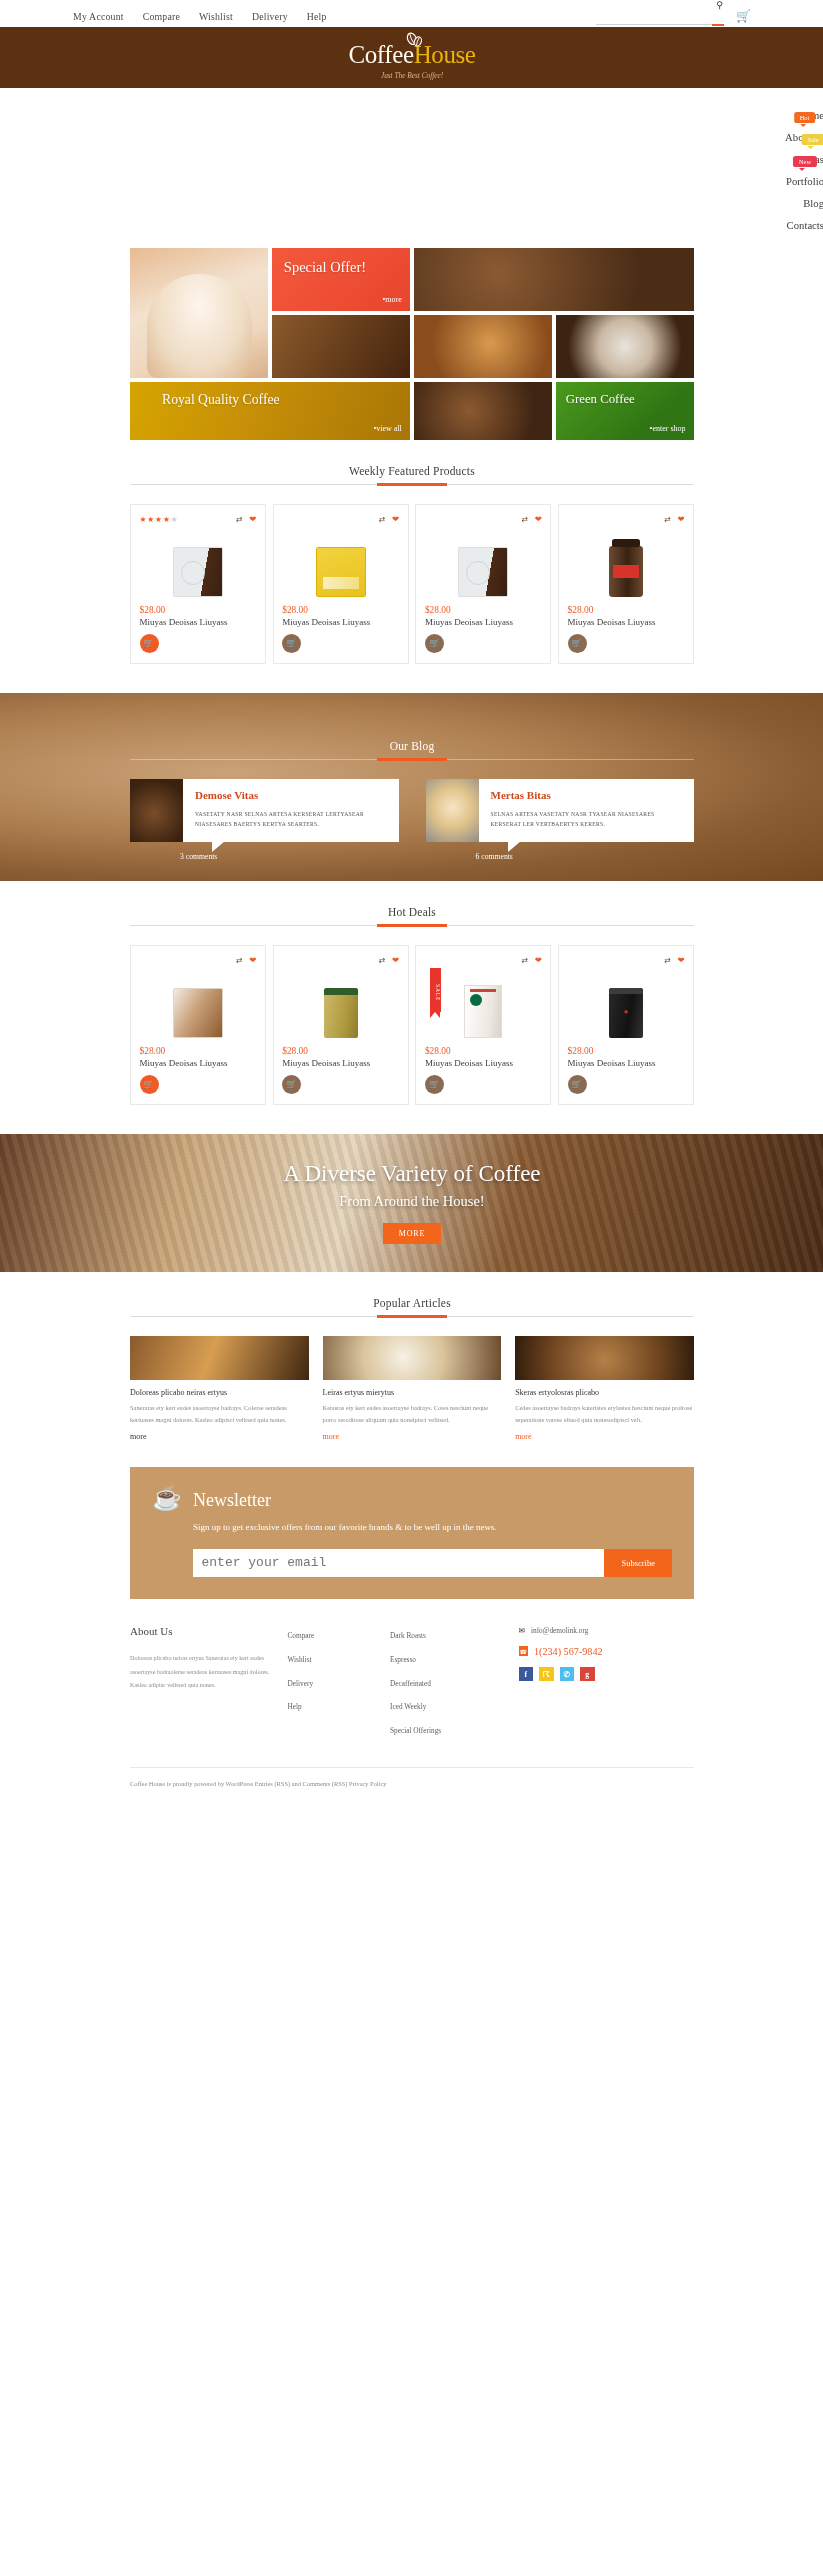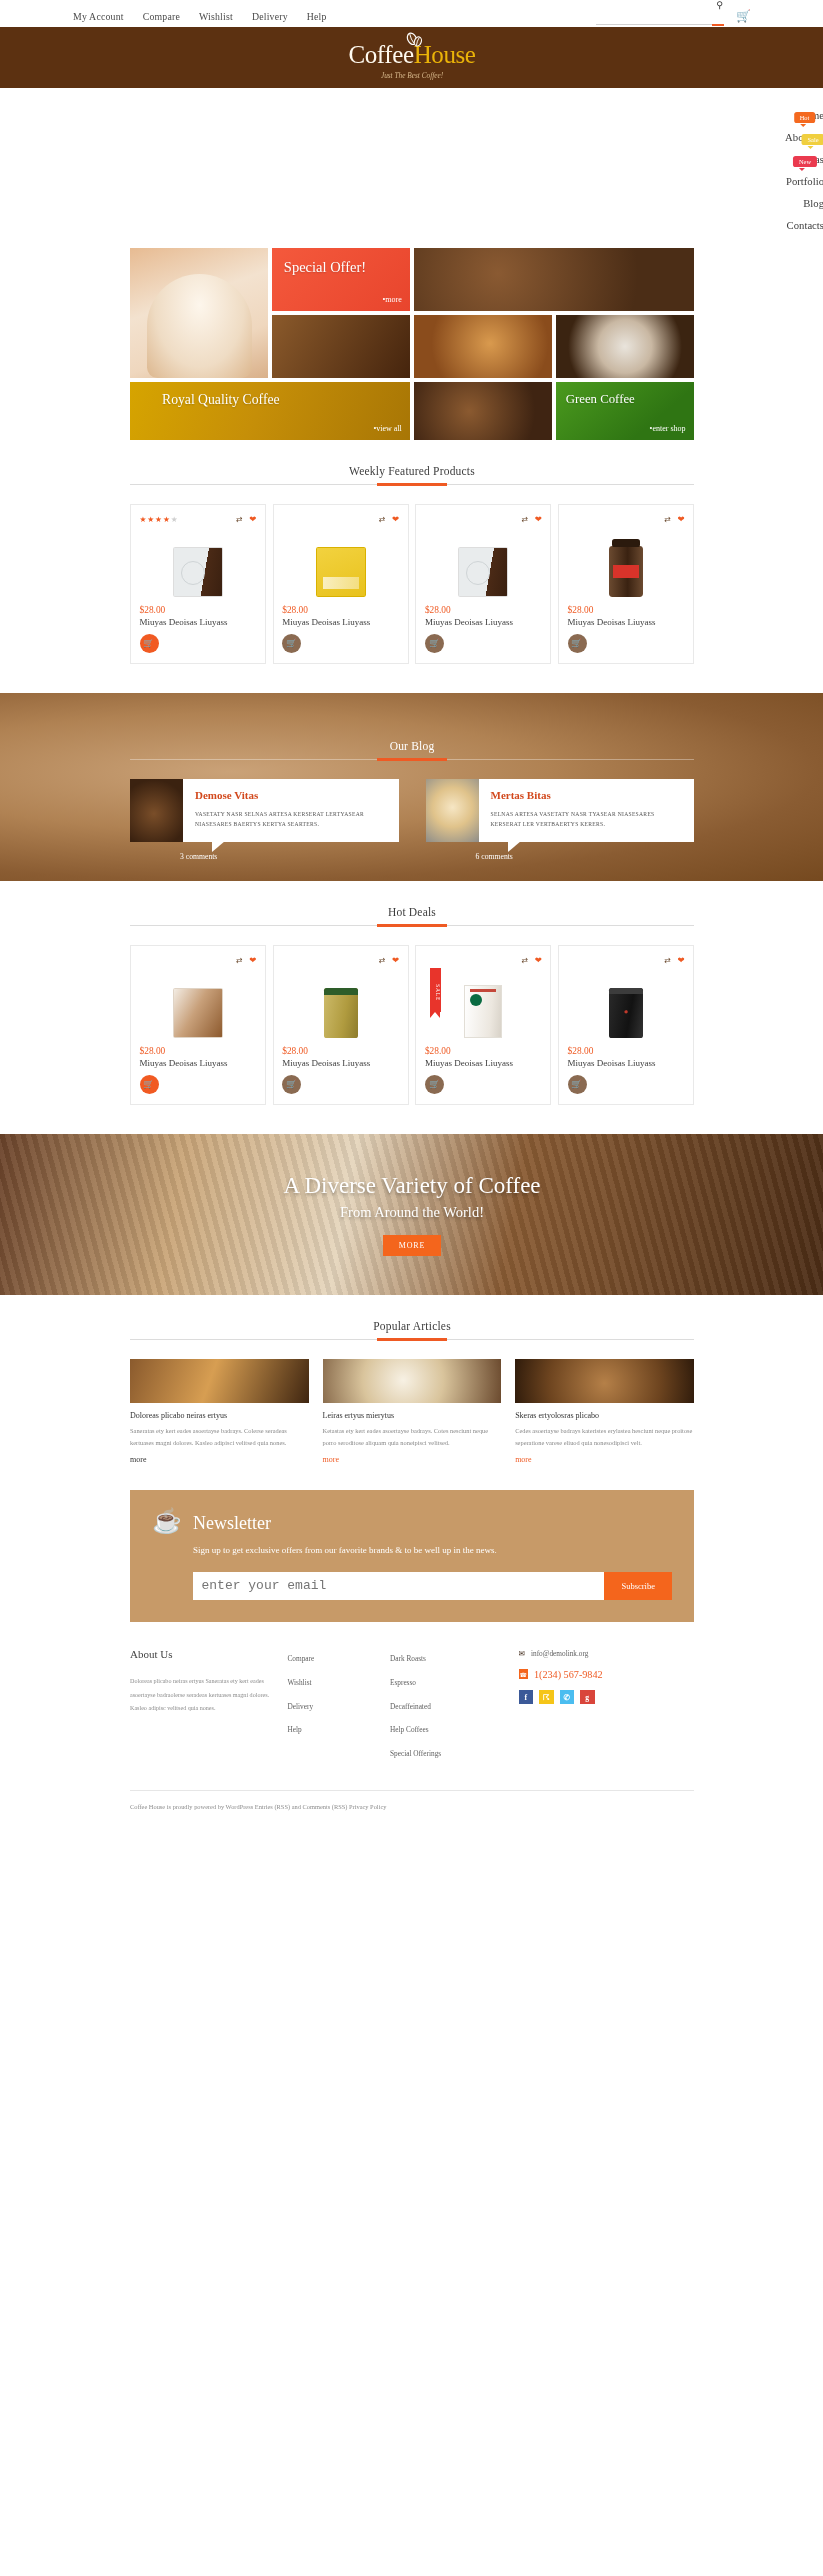--- a/index.html
+++ b/index.html
@@ -158,21 +158,21 @@
   .bt1 { background: radial-gradient(circle at 45% 55%, #7a4e29, #3b2210 75%); }
   .bt2 { background: radial-gradient(circle at 50% 45%, #f6e6c4 0%, #e0c38b 45%, #8e8d89 100%); }
   .blog-body { background: #fff; flex: 1; padding: 10.2px 12px 12px; position: relative; }
   .blog-body h3 { color: #d2491d; font-size: 11px; font-weight: bold; margin-bottom: 7.7px; }
   .blog-body p { font-size: 5.6px; color: #555; line-height: 1.85; letter-spacing: 0.3px; text-transform: uppercase; }
   .blog-tail { position: absolute; left: 29px; bottom: -10.2px;
     width: 0; height: 0; border-left: 13.7px solid #fff; border-bottom: 11px solid transparent; }
   .blog-comments { position: absolute; left: 50px; bottom: -19px; color: #fff; font-size: 7.7px; }
 
   
-  .promo { margin-top: 29px; height: 161px; position: relative; overflow: hidden;
+  .promo { margin-top: 29px; height: 138px; position: relative; overflow: hidden;
     background: linear-gradient(100deg,#6b432a 0%,#caa679 22%,#e6d6bd 42%,#8a5c34 62%,#4b2c15 100%);
     display: flex; flex-direction: column; align-items: center; justify-content: center; }
   .promo::before { content:""; position:absolute; inset:0;
     background: repeating-linear-gradient(75deg, rgba(0,0,0,.07) 0 5.1px, rgba(255,255,255,.05) 5.1px 10.2px); }
   .promo h2 { position: relative; color: #fff; font-size: 23px; font-weight: normal;
     text-shadow: 0 1.7px 3.4px rgba(0,0,0,.35); }
   .promo h3 { position: relative; color: #fff; font-size: 14.5px; font-weight: normal; margin-top: 5.1px;
     text-shadow: 0 1.7px 3.4px rgba(0,0,0,.35); }
   .promo .more-btn { position: relative; margin-top: 13.7px; background: #f4651c; color: #fff;
     font-size: 8px; letter-spacing: 0.9px; padding: 6px 15.4px; border: none;
@@ -467,21 +467,21 @@
         </div>
       <div class="price">$28.00</div>
       <div class="pname">Miuyas Deoisas Liuyass</div>
       <div class="cart-btn alt">🛒</div>
     </div>
   </div>
 </div>
 
 <div class="promo">
   <h2>A Diverse Variety of Coffee</h2>
-  <h3>From Around the World!</h3>
+  <h3>From Around the House!</h3>
   <button class="more-btn">MORE</button>
 </div>
 
 <div class="wrap">
   <div class="sec-head">
     <h2>Popular Articles</h2>
     <div class="sec-rule"></div>
   </div>
 
   <div class="articles">
@@ -525,21 +525,21 @@
     <ul class="f-list">
       <li><a>Compare</a></li>
       <li><a>Wishlist</a></li>
       <li><a>Delivery</a></li>
       <li><a>Help</a></li>
     </ul>
     <ul class="f-list">
       <li><a>Dark Roasts</a></li>
       <li><a>Espresso</a></li>
       <li><a>Decaffeinated</a></li>
-      <li><a>Help Coffees</a></li>
+      <li><a>Iced Weekly</a></li>
       <li><a>Special Offerings</a></li>
     </ul>
     <div class="f-contact">
       <div class="f-row">
         <span class="f-mail-ic">✉</span>
         <a class="f-mail">info@demolink.org</a>
       </div>
       <div class="f-row">
         <span class="f-phone-ic">☎</span>
         <span class="f-phone">1(234) 567-9842</span>

